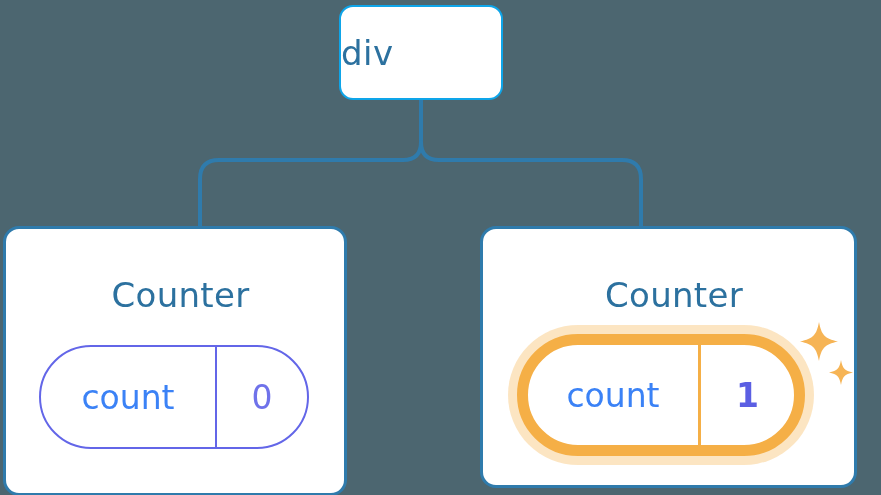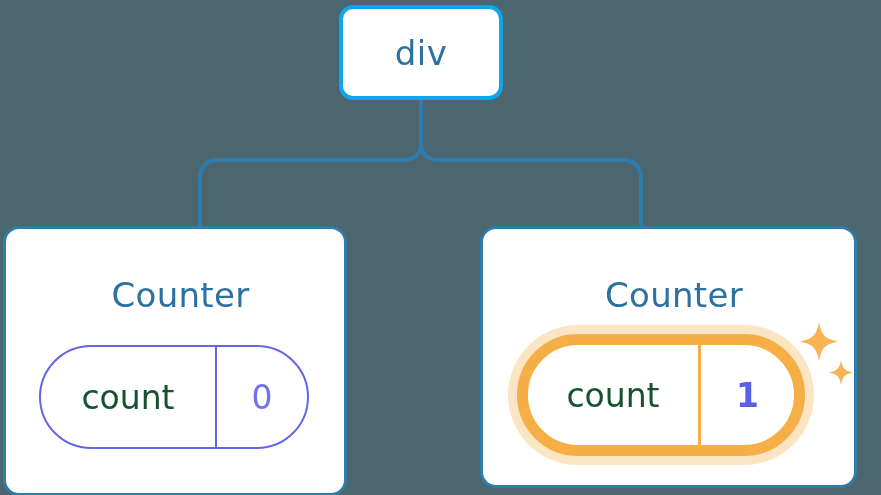--- a/index.html
+++ b/index.html
@@ -33,26 +33,25 @@
   }
 
   
   .node-root {
     position: absolute;
     left: 339px;
     top: 5px;
     width: 164px;
     height: 95px;
     background: #ffffff;
-    border: 4px solid #0ea5e9;
+    border: 2px solid #0ea5e9;
     border-radius: 14px;
     box-sizing: border-box;
     display: flex;
     align-items: center;
-    justify-content: center;
   }
   .node-root-label {
     font-size: 34px;
     color: #2c719f;
     letter-spacing: .5px;
     font-family: "DejaVu Sans", sans-serif;
   }
 
   
   .card {
@@ -141,21 +140,21 @@
     width: 176px;
     border-right: 2px solid #6366e8;
   }
   .pill-highlight .pill-key {
     width: 173px;
     border-right: 3px solid #f5af46;
   }
 
   .pill-key-text {
     font-size: 33px;
-    color: #14532d;
+    color: #3b82f6;
     font-family: "DejaVu Sans", sans-serif;
   }
   .pill-val-text {
     font-size: 33px;
     color: #6f72ea;
     font-family: "DejaVu Sans", sans-serif;
   }
   .pill-highlight .pill-val-text {
     font-weight: bold;
     color: #5b5fe3;

